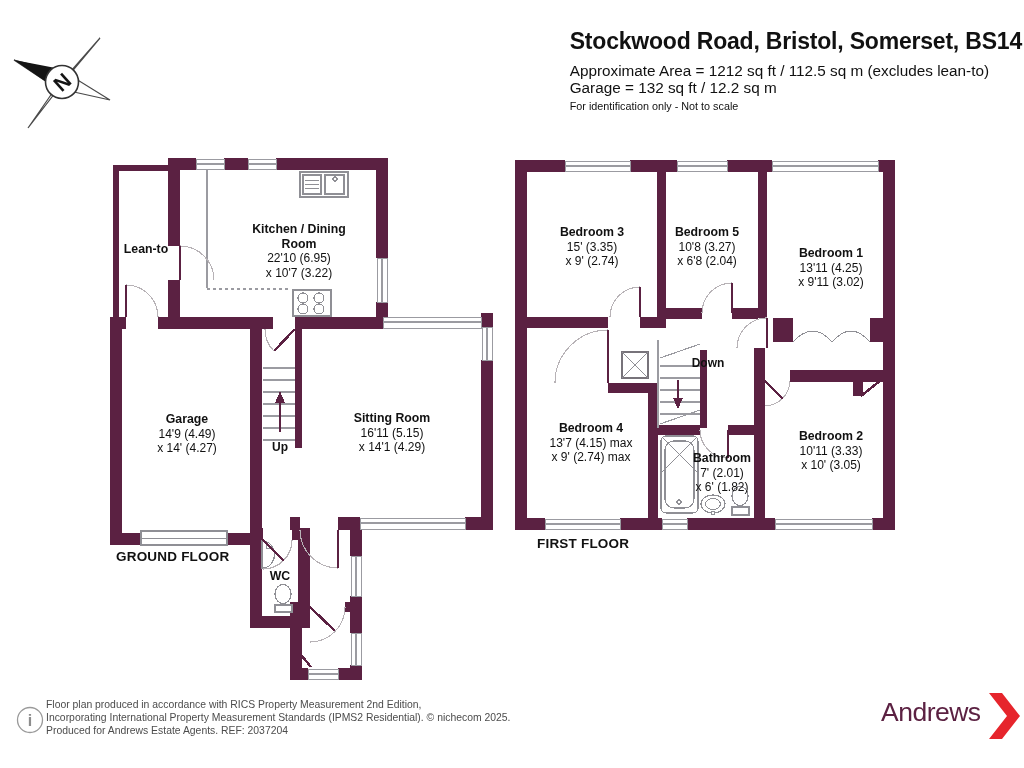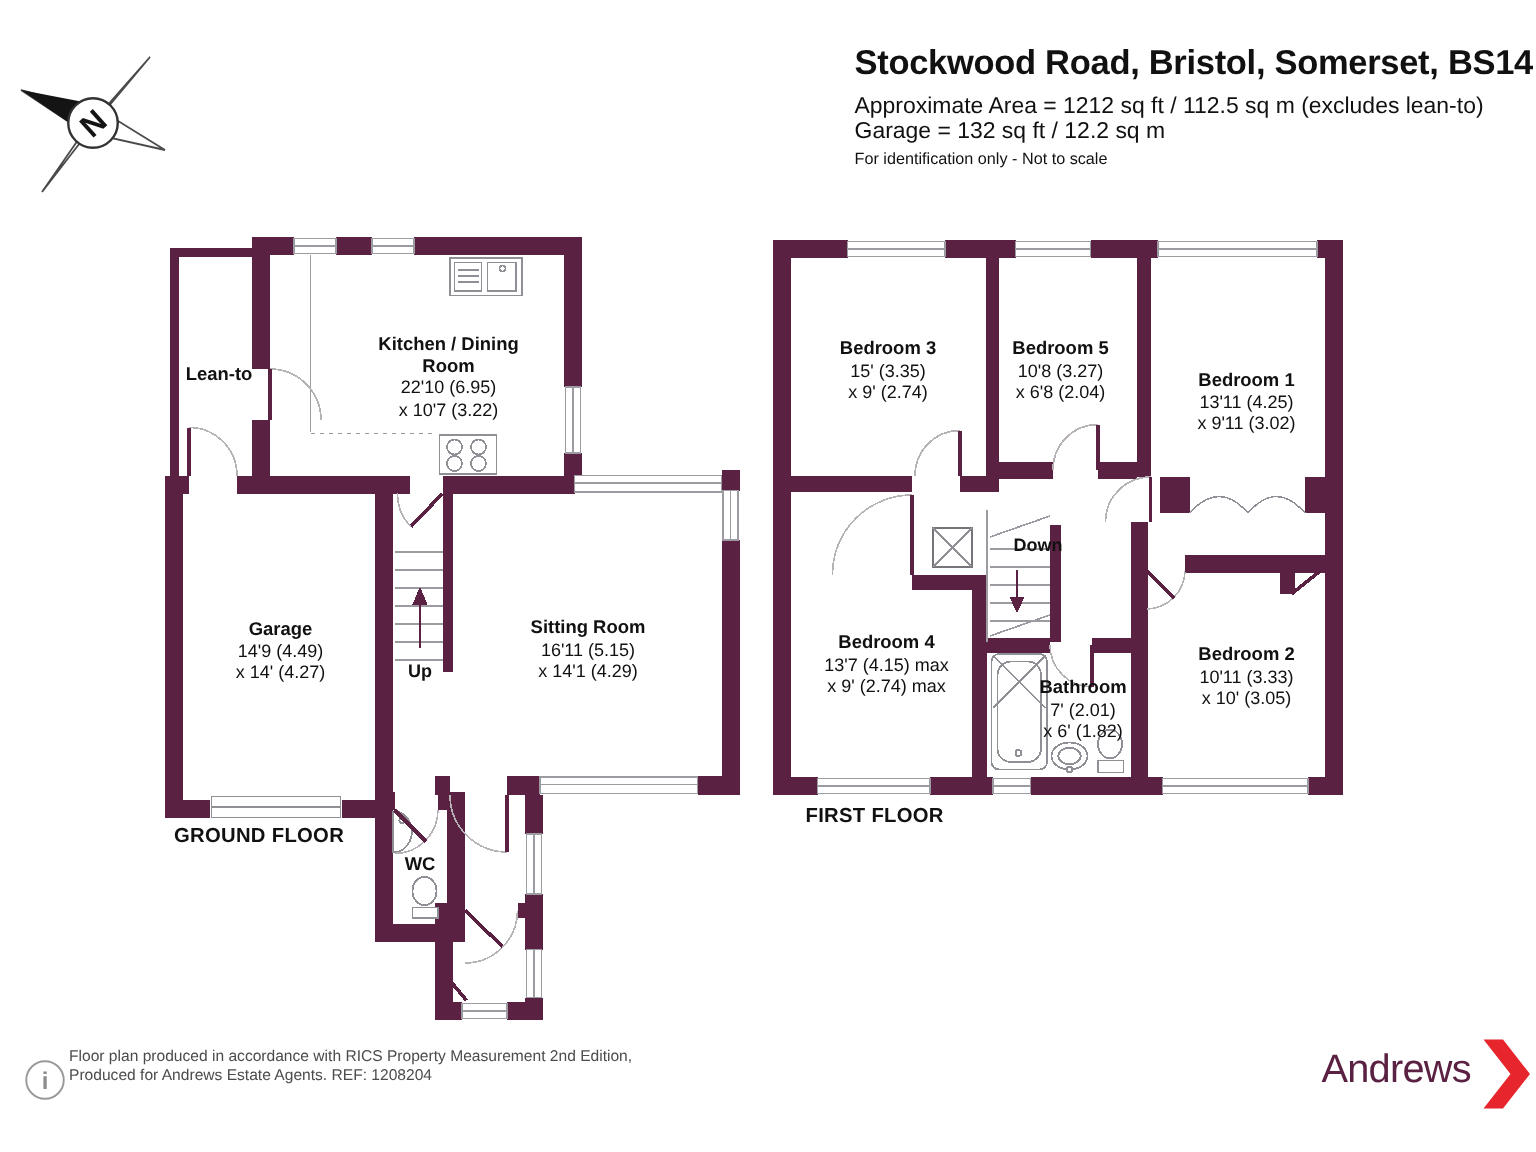--- a/index.html
+++ b/index.html
@@ -348,28 +348,29 @@
 <div class="room-label" style="left:722px;top:451px">
   <div class="rname">Bathroom</div>
   <div class="rdim">7' (2.01)</div>
   <div class="rdim">x 6' (1.82)</div>
 </div>
 <div class="room-label" style="left:831px;top:429px">
   <div class="rname">Bedroom 2</div>
   <div class="rdim">10'11 (3.33)</div>
   <div class="rdim">x 10' (3.05)</div>
 </div>
-<div class="stair-label" style="left:692px;top:356px">Down</div>
+<div class="stair-label" style="left:708px;top:356px">Down</div>
 <div class="floor-label" style="left:537px;top:536px">FIRST FLOOR</div>
 
 <svg style="left:15px;top:703px" width="32" height="34" viewBox="0 0 32 34">
   <circle cx="15" cy="17" r="12.5" fill="none" stroke="#9a9a9a" stroke-width="1.3"></circle>
   <text x="15" y="23" text-anchor="middle" font-size="16" font-weight="bold" fill="#8d8d8d">i</text>
 </svg>
 <div class="ftr-text">
   <div>Floor plan produced in accordance with RICS Property Measurement 2nd Edition,</div>
-  <div>Produced for Andrews Estate Agents.    REF: 1208204</div>
+  <div>Incorporating International Property Measurement Standards (IPMS2 Residential).   © nichecom 2025.</div>
+  <div>Produced for Andrews Estate Agents.    REF: 2037204</div>
 </div>
 
 <div class="brand-text">Andrews</div>
 <svg style="left:989px;top:692px" width="33" height="48" viewBox="0 0 33 48">
   <polygon points="0,1 13,1 31,24 13,47 0,47 18,24" fill="#e6252c"></polygon>
 </svg>
 
 </body></html>

